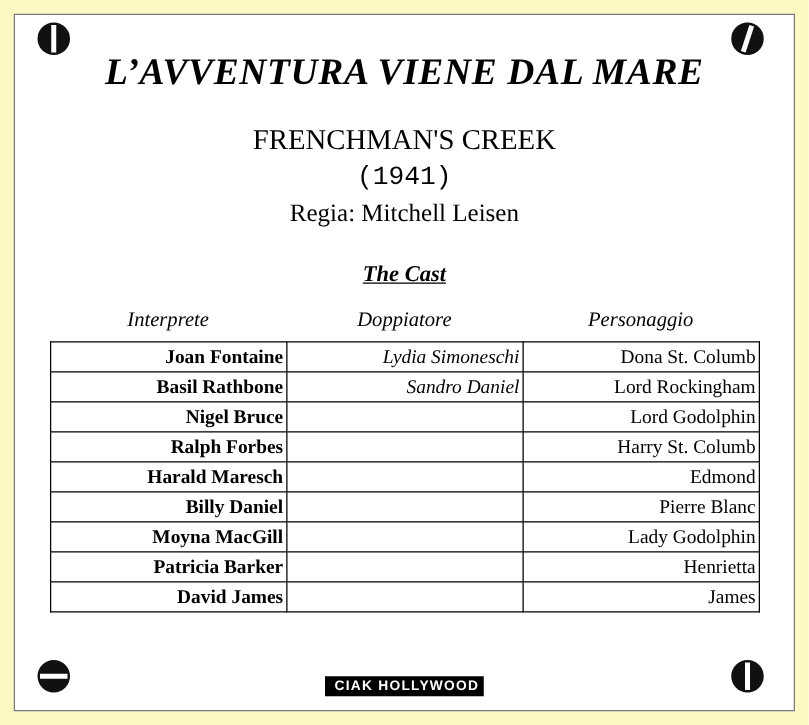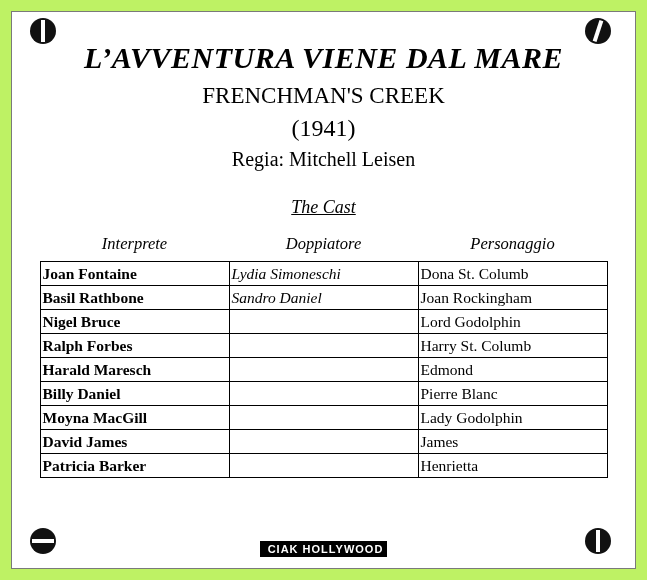--- a/index.html
+++ b/index.html
@@ -11,21 +11,21 @@
     height: 580px;
     background: #ffffff;
     font-family: "Liberation Serif", serif;
     overflow: hidden;
   }
   .page {
     position: relative;
     width: 647px;
     height: 580px;
     box-sizing: border-box;
-    background: #bef264;
+    background: #fef9c3;
   }
   .frame {
     position: absolute;
     left: 11px;
     top: 11px;
     width: 625px;
     height: 558px;
     box-sizing: border-box;
     border: 1px solid #7a7a7a;
     background: #ffffff;
@@ -67,40 +67,41 @@
     font-size: 30px;
     font-weight: bold;
     font-style: italic;
     letter-spacing: 0.5px;
     margin: 12px 0 0 0;
     color: #000000;
   }
   .title-orig {
     text-align: center;
     font-size: 23px;
-    margin: 8px 0 0 0;
+    margin: 24px 0 0 0;
     color: #000000;
   }
   .year {
     text-align: center;
-    font-size: 24px;
+    font-size: 21px;
     margin: 6px 0 0 0;
     color: #000000;
+    font-family: Liberation Mono, monospace;
   }
   .director {
     text-align: center;
     font-size: 20px;
     margin: 6px 0 0 0;
     color: #000000;
   }
   .cast-heading {
     text-align: center;
     font-size: 18px;
     font-style: italic;
-    font-weight: normal;
+    font-weight: bold;
     text-decoration: underline;
     margin: 26px 0 0 0;
     color: #000000;
   }
 
   table.cast {
     margin: 14px auto 0 auto;
     border-collapse: collapse;
     width: 567px;
     table-layout: fixed;
@@ -115,21 +116,21 @@
     font-weight: normal;
     text-align: center;
     padding: 2px 0 7px 0;
     border: none;
     color: #000000;
   }
   table.cast tbody td {
     border: 1px solid #000000;
     height: 23px;
     font-size: 15.5px;
-    text-align: left;
+    text-align: right;
     color: #000000;
     padding: 0 2px;
   }
   table.cast tbody td.interprete {
     font-weight: bold;
   }
   table.cast tbody td.doppiatore {
     font-style: italic;
   }
   .footer {
@@ -192,21 +193,21 @@
       </thead>
       <tbody>
         <tr>
           <td class="interprete">Joan Fontaine</td>
           <td class="doppiatore">Lydia Simoneschi</td>
           <td class="personaggio">Dona St. Columb</td>
         </tr>
         <tr>
           <td class="interprete">Basil Rathbone</td>
           <td class="doppiatore">Sandro Daniel</td>
-          <td class="personaggio">Joan Rockingham</td>
+          <td class="personaggio">Lord Rockingham</td>
         </tr>
         <tr>
           <td class="interprete">Nigel Bruce</td>
           <td class="doppiatore"></td>
           <td class="personaggio">Lord Godolphin</td>
         </tr>
         <tr>
           <td class="interprete">Ralph Forbes</td>
           <td class="doppiatore"></td>
           <td class="personaggio">Harry St. Columb</td>
@@ -220,28 +221,28 @@
           <td class="interprete">Billy Daniel</td>
           <td class="doppiatore"></td>
           <td class="personaggio">Pierre Blanc</td>
         </tr>
         <tr>
           <td class="interprete">Moyna MacGill</td>
           <td class="doppiatore"></td>
           <td class="personaggio">Lady Godolphin</td>
         </tr>
         <tr>
+          <td class="interprete">Patricia Barker</td>
+          <td class="doppiatore"></td>
+          <td class="personaggio">Henrietta</td>
+        </tr>
+        <tr>
           <td class="interprete">David James</td>
           <td class="doppiatore"></td>
           <td class="personaggio">James</td>
-        </tr>
-        <tr>
-          <td class="interprete">Patricia Barker</td>
-          <td class="doppiatore"></td>
-          <td class="personaggio">Henrietta</td>
         </tr>
       </tbody>
     </table>
 
     <div class="footer">
       <span class="logo">CIAK HOLLYWOOD</span>
     </div>
   </div>
 </div>
 

